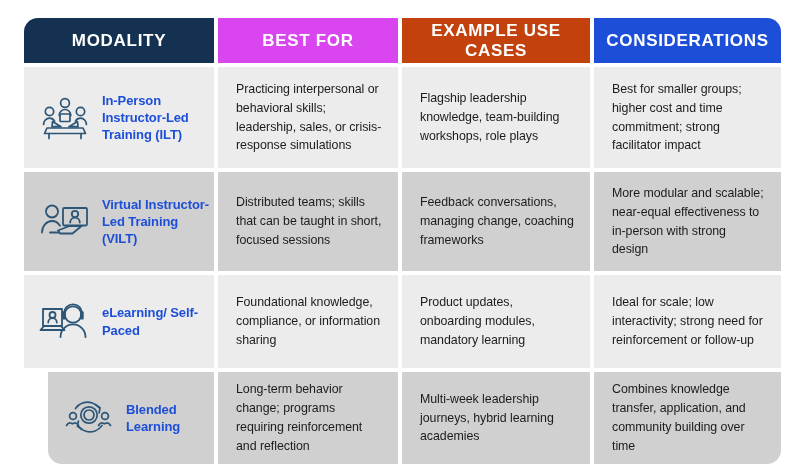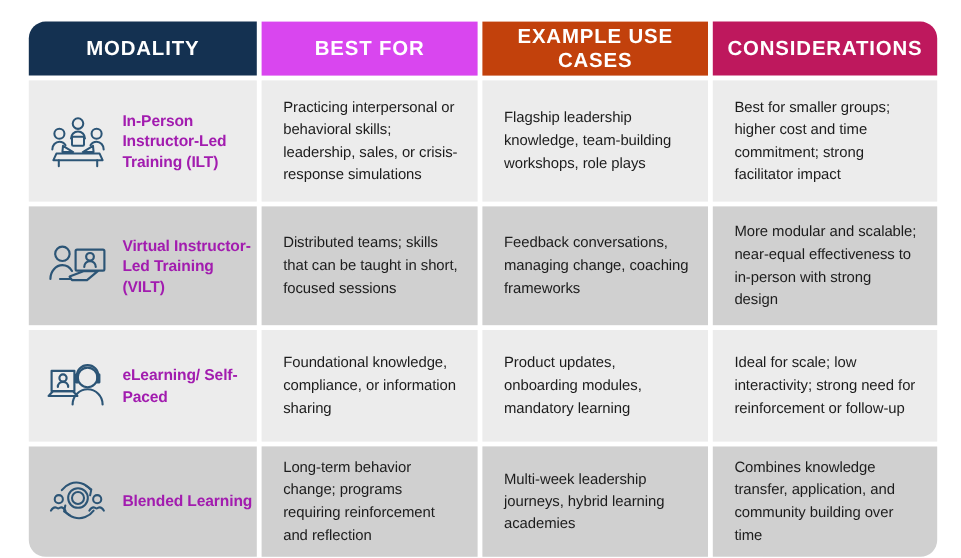--- a/index.html
+++ b/index.html
@@ -45,44 +45,44 @@
     font-size: 17px;
     font-weight: bold;
     letter-spacing: 0.7px;
     text-align: center;
     box-sizing: border-box;
     padding: 0 6px;
   }
   .hcell.c0 { background: #143151; border-top-left-radius: 14px; }
   .hcell.c1 { background: #d946ef; }
   .hcell.c2 { background: #c2410c; }
-  .hcell.c3 { background: #be185d; border-top-right-radius: 14px; align-items: center; }
+  .hcell.c3 { background: #1d4ed8; border-top-right-radius: 14px; align-items: center; }
 
   
   .cell {
     box-sizing: border-box;
     background: #ececec;
     display: flex;
     align-items: center;
   }
   .cell.alt { background: #d0d0d0; }
 
   .cell.modality {
     padding-left: 12px;
     gap: 8px;
   }
   .cell.text {
     padding: 0 16px 0 18px;
   }
 
-  .cell.r4c0 { border-bottom-left-radius: 14px; }
+  .cell.r4c0 { border-bottom-left-radius: 14px; margin-left: 24px; }
   .cell.r4c3 { border-bottom-right-radius: 14px; }
 
   .mod-label {
-    color: #a21caf;
+    color: #1d4ed8;
     font-size: 13px;
     font-weight: bold;
     line-height: 1.32;
     letter-spacing: -0.1px;
   }
 
   .body-text {
     color: #1c1c1c;
     font-size: 12.4px;
     line-height: 1.52;

